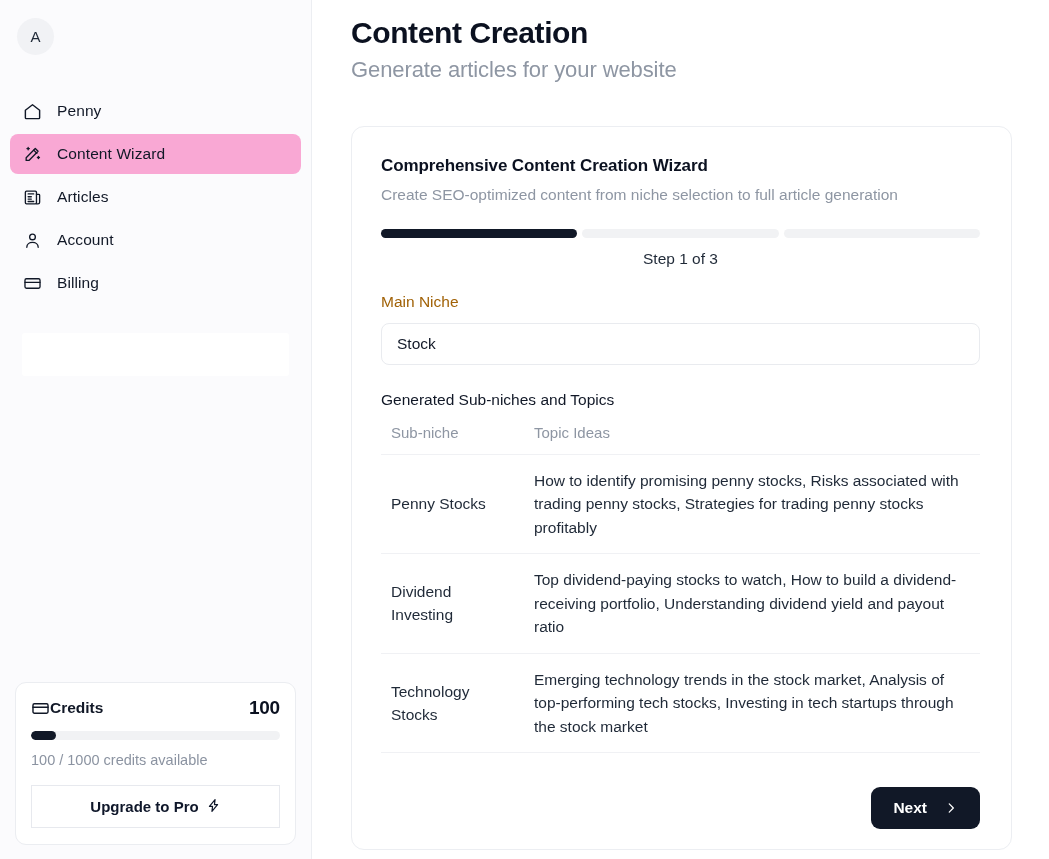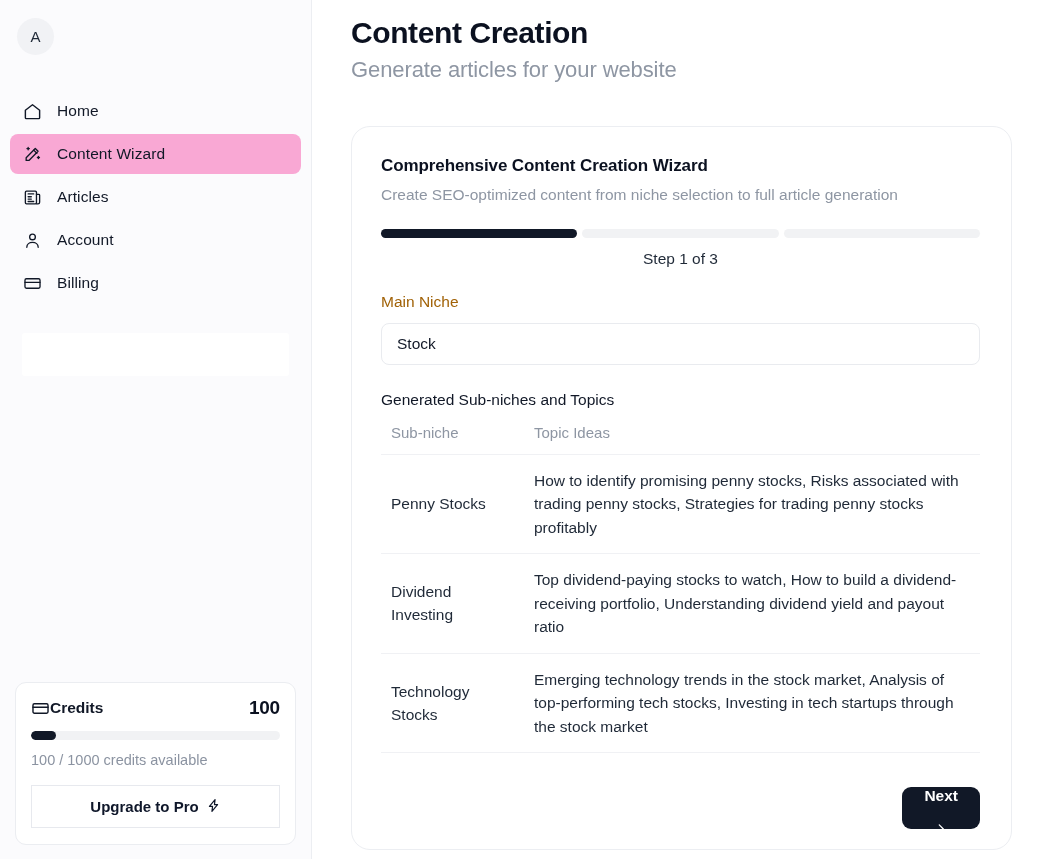--- a/index.html
+++ b/index.html
@@ -178,21 +178,21 @@
   .page-subtitle {
     font-size: 22px;
     color: #8e96a3;
     margin-top: 5px;
     letter-spacing: -.1px;
   }
 
   .card {
     margin-top: 43px;
     border: 1px solid #eceef2;
-    border-radius: 19px;
+    border-radius: 13px;
     background: #ffffff;
     padding: 29px 31px 26px 29px;
     height: 724px;
   }
 
   .card-title {
     font-size: 17px;
     font-weight: bold;
     color: #0b1120;
     letter-spacing: -.1px;
@@ -285,21 +285,20 @@
     border-radius: 9px;
     height: 42px;
     padding: 0 22px;
     font-family: "Liberation Sans", sans-serif;
     font-size: 15.5px;
     font-weight: bold;
     cursor: pointer;
     display: flex;
     align-items: center;
     gap: 17px;
-    flex-direction: column;
   }
   .next-btn .chev { display: flex; align-items: center; }
 </style>
 </head>
 <body>
 
 <div class="app">
 
   <aside class="sidebar">
 
@@ -308,21 +307,21 @@
     </div>
 
     <nav class="nav">
 
       <div class="nav-item">
         <span class="nav-icon">
           <svg width="19" height="19" viewBox="0 0 24 24" fill="none" stroke="#111827" stroke-width="1.8" stroke-linecap="round" stroke-linejoin="round">
             <path d="M3 10.5 12 3.5l9 7V20a1 1 0 0 1-1 1H4a1 1 0 0 1-1-1z"></path>
           </svg>
         </span>
-        <span class="nav-label">Home</span>
+        <span class="nav-label">Penny</span>
       </div>
 
       <div class="nav-item active">
         <span class="nav-icon">
           <svg width="19" height="19" viewBox="0 0 24 24" fill="none" stroke="#111827" stroke-width="1.7" stroke-linecap="round" stroke-linejoin="round">
             <path d="M15.5 4.5 4 16v3.5h3.5L19 8z"></path>
             <path d="M13.5 6.5 17.5 10.5"></path>
             <path d="M6.5 3v3M5 4.5h3"></path>
             <path d="M19.5 14.5v2.6M18.2 15.8h2.6"></path>
           </svg>

